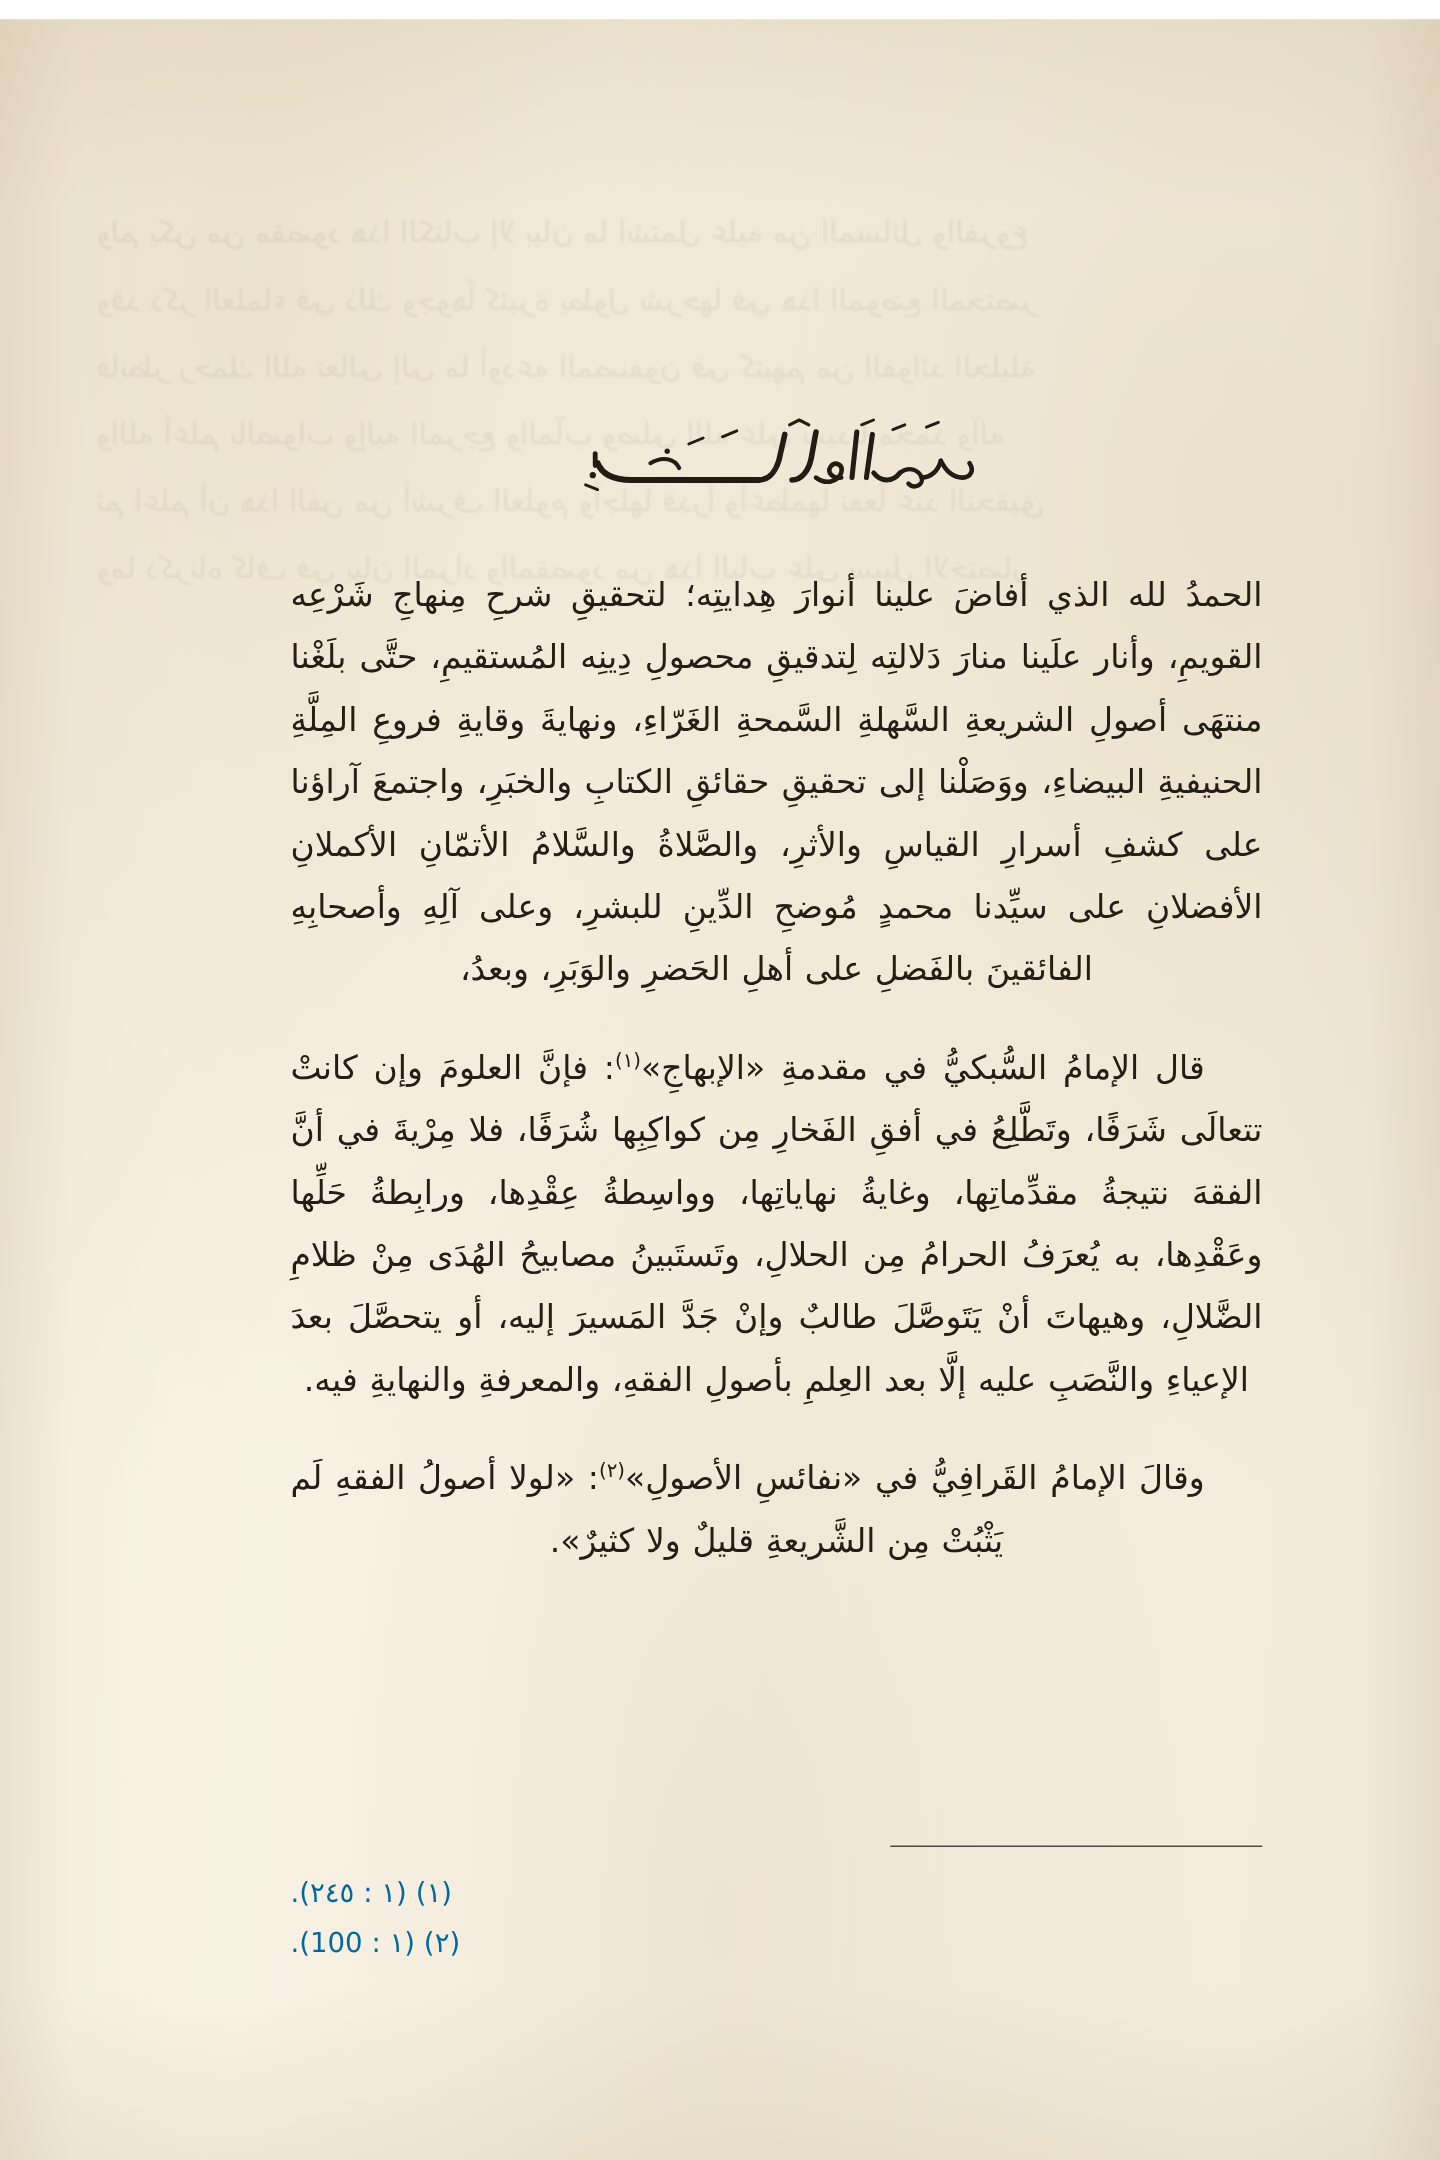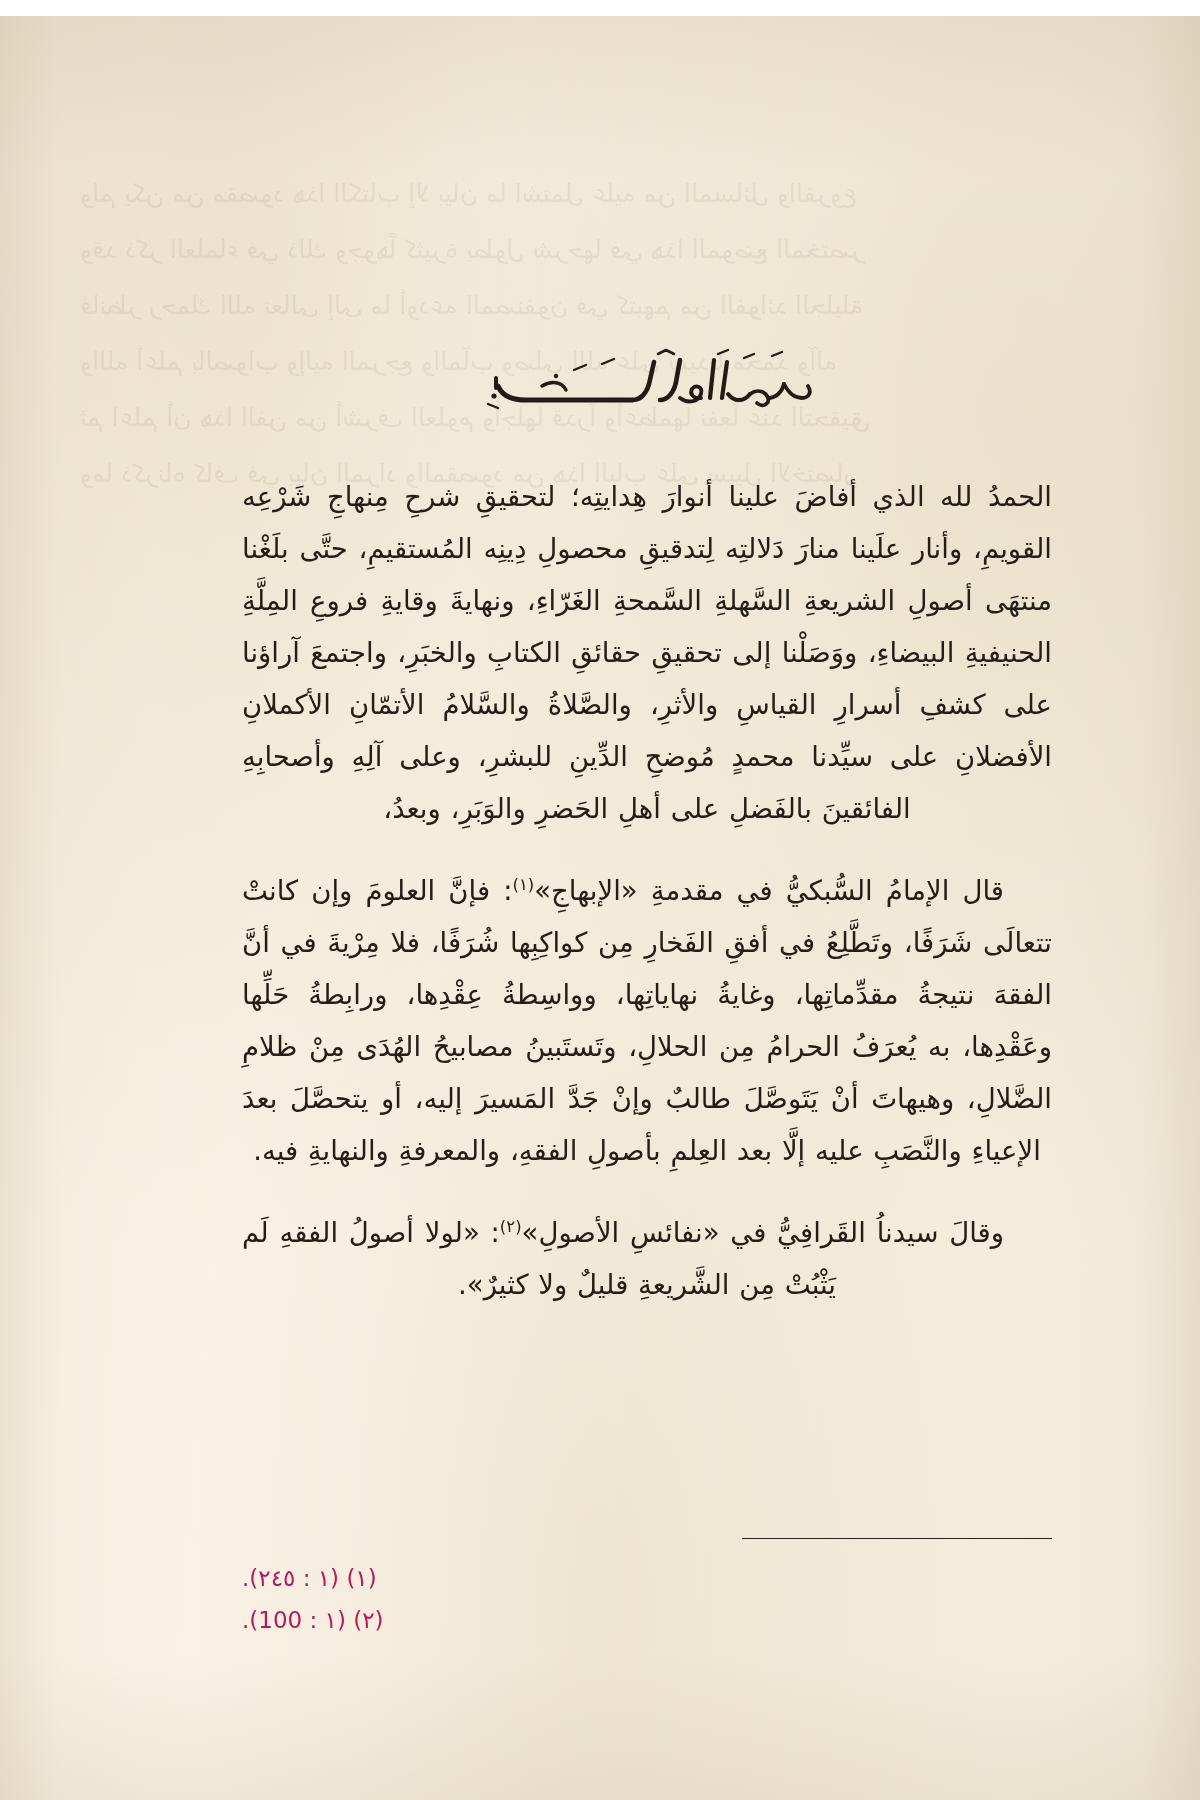--- a/index.html
+++ b/index.html
@@ -126,21 +126,21 @@
   }
   .footnote-list {
     margin: 0;
     padding: 0;
     list-style: none;
   }
   .footnote-item {
     font-family: "DejaVu Sans", sans-serif;
     font-size: 23px;
     line-height: 42px;
-    color: #be185d;
+    color: #0369a1;
     text-align: left;
     direction: rtl;
     unicode-bidi: isolate;
   }
 
   
   .content { filter: contrast(1.02) saturate(0.96); }
 </style>
 </head>
 <body>
@@ -198,21 +198,21 @@
             <path d="M60 40 C 70 34, 80 36, 84 44" stroke-width="3.4"></path>
             <circle cx="74" cy="30" r="2.2" fill="#241e16" stroke="none"></circle>
           </g>
         </svg>
       </div>
 
       <p class="para no-indent">الحمدُ لله الذي أفاضَ علينا أنوارَ هِدايتِه؛ لتحقيقِ شرحِ مِنهاجِ شَرْعِه القويمِ، وأنار علَينا منارَ دَلالتِه لِتدقيقِ محصولِ دِينِه المُستقيمِ، حتَّى بلَغْنا منتهَى أصولِ الشريعةِ السَّهلةِ السَّمحةِ الغَرّاءِ، ونهايةَ وقايةِ فروعِ المِلَّةِ الحنيفيةِ البيضاءِ، ووَصَلْنا إلى تحقيقِ حقائقِ الكتابِ والخبَرِ، واجتمعَ آراؤنا على كشفِ أسرارِ القياسِ والأثرِ، والصَّلاةُ والسَّلامُ الأتمّانِ الأكملانِ الأفضلانِ على سيِّدنا محمدٍ مُوضحِ الدِّينِ للبشرِ، وعلى آلِهِ وأصحابِهِ الفائقينَ بالفَضلِ على أهلِ الحَضرِ والوَبَرِ، وبعدُ،</p>
 
       <p class="para"><span>قال الإمامُ السُّبكيُّ في مقدمةِ «الإبهاجِ»</span><sup class="fn">(١)</sup><span>: فإنَّ العلومَ وإن كانتْ تتعالَى شَرَفًا، وتَطَّلِعُ في أفقِ الفَخارِ مِن كواكِبِها شُرَفًا، فلا مِرْيةَ في أنَّ الفقهَ نتيجةُ مقدِّماتِها، وغايةُ نهاياتِها، وواسِطةُ عِقْدِها، ورابِطةُ حَلِّها وعَقْدِها، به يُعرَفُ الحرامُ مِن الحلالِ، وتَستَبينُ مصابيحُ الهُدَى مِنْ ظلامِ الضَّلالِ، وهيهاتَ أنْ يَتَوصَّلَ طالبٌ وإنْ جَدَّ المَسيرَ إليه، أو يتحصَّلَ بعدَ الإعياءِ والنَّصَبِ عليه إلَّا بعد العِلمِ بأصولِ الفقهِ، والمعرفةِ والنهايةِ فيه.</span></p>
 
-      <p class="para"><span>وقالَ سيدناُ القَرافِيُّ في «نفائسِ الأصولِ»</span><sup class="fn">(٢)</sup><span>: «لولا أصولُ الفقهِ لَم يَثْبُتْ مِن الشَّريعةِ قليلٌ ولا كثيرٌ».</span></p>
+      <p class="para"><span>وقالَ الإمامُ القَرافِيُّ في «نفائسِ الأصولِ»</span><sup class="fn">(٢)</sup><span>: «لولا أصولُ الفقهِ لَم يَثْبُتْ مِن الشَّريعةِ قليلٌ ولا كثيرٌ».</span></p>
 
     </div>
 
     <div class="footnote-area">
       <div class="footnote-rule"></div>
       <ul class="footnote-list">
         <li class="footnote-item">(١) (١ : ٢٤٥).</li>
         <li class="footnote-item">(٢) (١ : 100).</li>
       </ul>
     </div>

